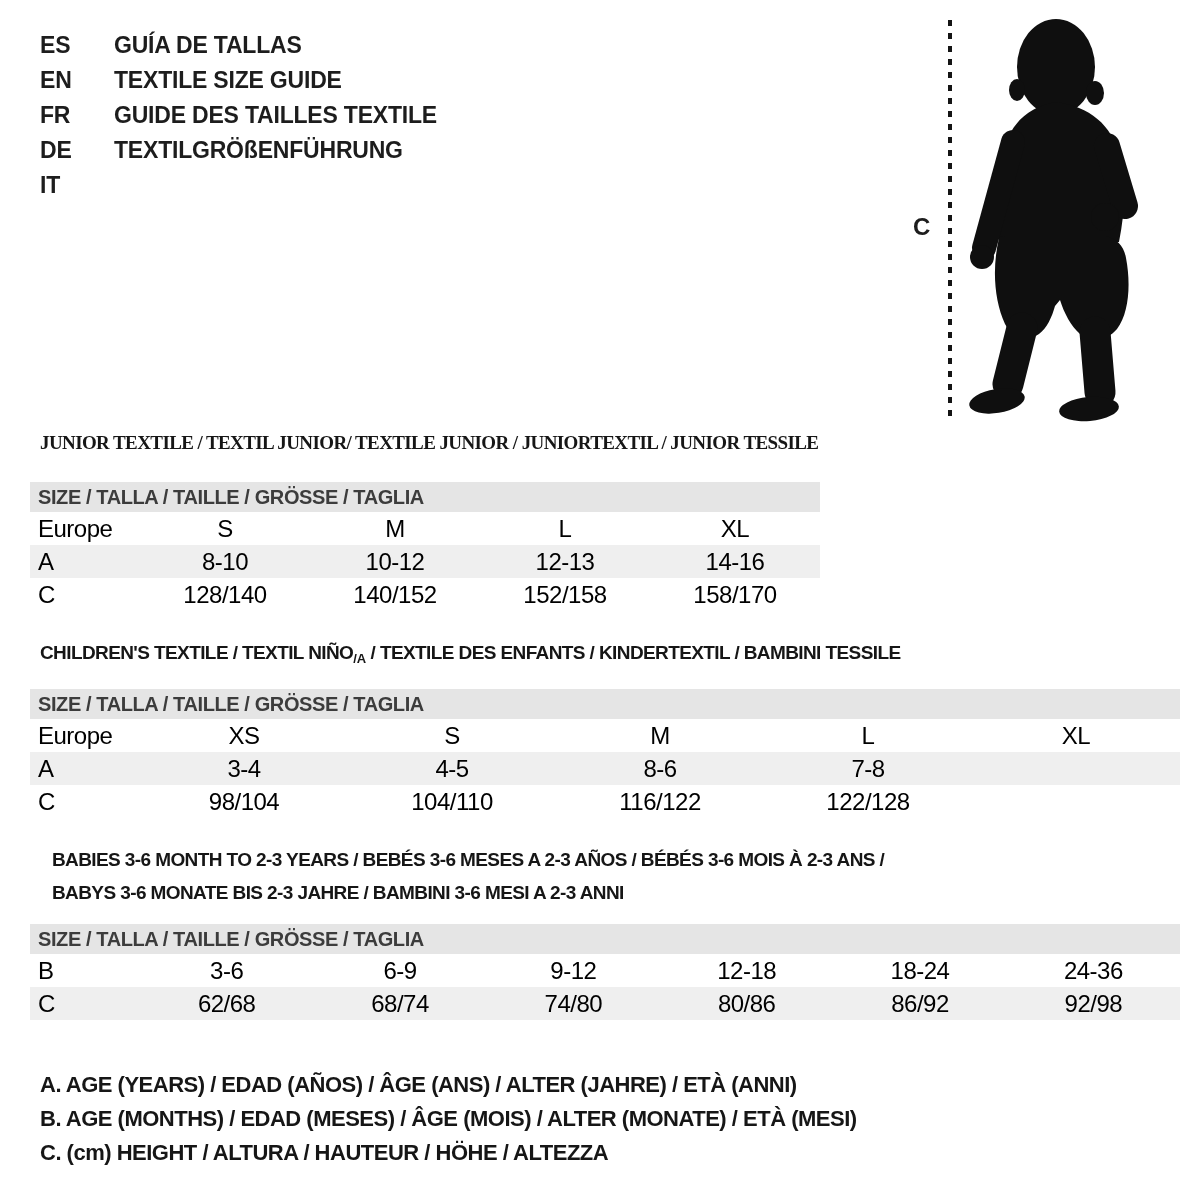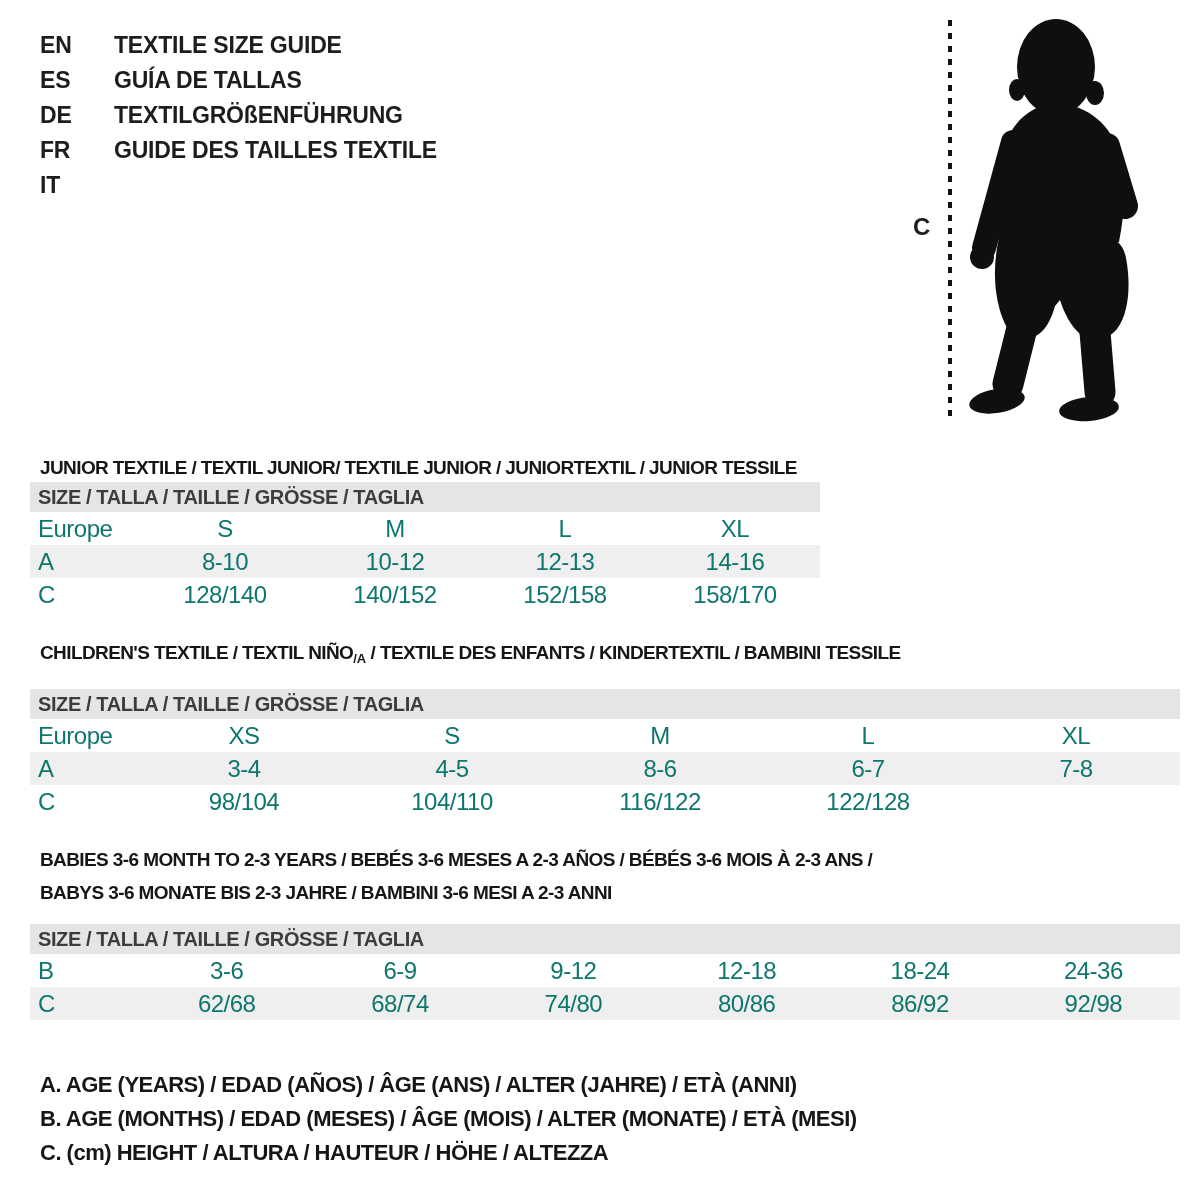--- a/index.html
+++ b/index.html
@@ -16,52 +16,52 @@
   .figure-svg{position:absolute;left:898px;top:10px;}
   .c-label{position:absolute;left:913px;top:213px;font-weight:700;font-size:24px;}
   
   .section-title{position:absolute;margin:0;font-weight:700;font-size:19px;letter-spacing:-0.6px;white-space:nowrap;color:#161616;}
   .title-sub{font-size:13px;position:relative;top:4px;letter-spacing:-0.2px;}
   .two-line{line-height:33px;}
   
   .size-table{position:absolute;}
   .size-bar{height:30px;background:#e5e5e5;display:flex;align-items:center;padding-left:8px;
     font-weight:700;font-size:20px;letter-spacing:-0.4px;color:#3c3c3c;white-space:nowrap;}
-  .trow{display:grid;height:33px;align-items:center;font-size:24px;letter-spacing:-0.5px;color:#0f766e;}
+  .trow{display:grid;height:33px;align-items:center;font-size:24px;letter-spacing:-0.5px;color:#000000;}
   .cols-4{grid-template-columns:110px repeat(4,1fr);}
   .cols-5{grid-template-columns:110px repeat(5,1fr);}
   .cols-6{grid-template-columns:110px repeat(6,1fr);}
   .shaded{background:#efefef;}
   .tlabel{padding-left:8px;}
   .tcell{text-align:center;}
   
   .legend{position:absolute;left:40px;top:1068px;font-weight:700;font-size:22px;letter-spacing:-0.5px;line-height:34px;color:#161616;}
   .legend div{white-space:nowrap;}
 </style>
 </head>
 <body>
 
 <div class="canvas">
 
   <div class="lang-block">
     <div class="lang-row">
+      <span class="lang-code">ES</span>
+      <span class="lang-label">GUÍA DE TALLAS</span>
+    </div>
+    <div class="lang-row">
       <span class="lang-code">EN</span>
       <span class="lang-label">TEXTILE SIZE GUIDE</span>
     </div>
     <div class="lang-row">
-      <span class="lang-code">ES</span>
-      <span class="lang-label">GUÍA DE TALLAS</span>
+      <span class="lang-code">FR</span>
+      <span class="lang-label">GUIDE DES TAILLES TEXTILE</span>
     </div>
     <div class="lang-row">
       <span class="lang-code">DE</span>
       <span class="lang-label">TEXTILGRÖßENFÜHRUNG</span>
-    </div>
-    <div class="lang-row">
-      <span class="lang-code">FR</span>
-      <span class="lang-label">GUIDE DES TAILLES TEXTILE</span>
     </div>
     <div class="lang-row">
       <span class="lang-code">IT</span>
     </div>
   </div>
 
   <svg class="figure-svg" width="250" height="420" viewBox="0 0 250 420">
     <line x1="52" y1="10" x2="52" y2="406" stroke="#141414" stroke-width="4" stroke-dasharray="6 7"></line>
     <g fill="#0f0f0f" stroke="none">
       <ellipse cx="158" cy="57" rx="39" ry="48"></ellipse>
@@ -74,21 +74,21 @@
       <circle cx="207" cy="207" r="14"></circle>
       <path d="M101,228 C94,258 96,290 107,314 C114,328 130,332 141,324 C149,318 154,307 157,296 L162,290 C166,303 173,316 182,324 C193,333 210,330 219,319 C231,303 233,274 228,248 C226,236 219,229 208,226 L114,226 C107,226 103,226 101,228 Z"></path>
       <line x1="124" y1="318" x2="110" y2="374" stroke="#0f0f0f" stroke-width="31" stroke-linecap="round"></line>
       <line x1="197" y1="322" x2="202" y2="382" stroke="#0f0f0f" stroke-width="31" stroke-linecap="round"></line>
       <ellipse cx="99" cy="391" rx="28" ry="12" transform="rotate(-9 99 391)"></ellipse>
       <ellipse cx="191" cy="399" rx="30" ry="12" transform="rotate(-5 191 399)"></ellipse>
     </g>
   </svg>
   <div class="c-label">C</div>
 
-  <h2 class="section-title" style="left:40px;top:457px;">JUNIOR TEXTILE / TEXTIL JUNIOR/ TEXTILE JUNIOR / JUNIORTEXTIL / JUNIOR TESSILE</h2>
+  <h2 class="section-title" style="left:40px;top:432px;font-family:Liberation Serif, serif;">JUNIOR TEXTILE / TEXTIL JUNIOR/ TEXTILE JUNIOR / JUNIORTEXTIL / JUNIOR TESSILE</h2>
   <div class="size-table" style="left:30px;top:482px;width:790px;">
     <div class="size-bar">SIZE / TALLA / TAILLE / GRÖSSE / TAGLIA</div>
     <div class="trow cols-4">
       <div class="tlabel">Europe</div>
       <div class="tcell">S</div>
       <div class="tcell">M</div>
       <div class="tcell">L</div>
       <div class="tcell">XL</div>
     </div>
     <div class="trow cols-4 shaded">
@@ -116,33 +116,32 @@
       <div class="tcell">S</div>
       <div class="tcell">M</div>
       <div class="tcell">L</div>
       <div class="tcell">XL</div>
     </div>
     <div class="trow cols-5 shaded">
       <div class="tlabel">A</div>
       <div class="tcell">3-4</div>
       <div class="tcell">4-5</div>
       <div class="tcell">8-6</div>
-      <div class="tcell">6-7</div>
       <div class="tcell">7-8</div>
     </div>
     <div class="trow cols-5">
       <div class="tlabel">C</div>
       <div class="tcell">98/104</div>
       <div class="tcell">104/110</div>
       <div class="tcell">116/122</div>
       <div class="tcell">122/128</div>
     </div>
   </div>
 
-  <h2 class="section-title two-line" style="left:40px;top:843px;">
+  <h2 class="section-title two-line" style="left:52px;top:843px;">
     <span style="display:block;">BABIES 3-6 MONTH TO 2-3 YEARS / BEBÉS 3-6 MESES A 2-3 AÑOS / BÉBÉS 3-6 MOIS À 2-3 ANS /</span>
     <span style="display:block;">BABYS 3-6 MONATE BIS 2-3 JAHRE / BAMBINI 3-6 MESI A 2-3 ANNI</span>
   </h2>
   <div class="size-table" style="left:30px;top:924px;width:1150px;">
     <div class="size-bar">SIZE / TALLA / TAILLE / GRÖSSE / TAGLIA</div>
     <div class="trow cols-6">
       <div class="tlabel">B</div>
       <div class="tcell">3-6</div>
       <div class="tcell">6-9</div>
       <div class="tcell">9-12</div>

